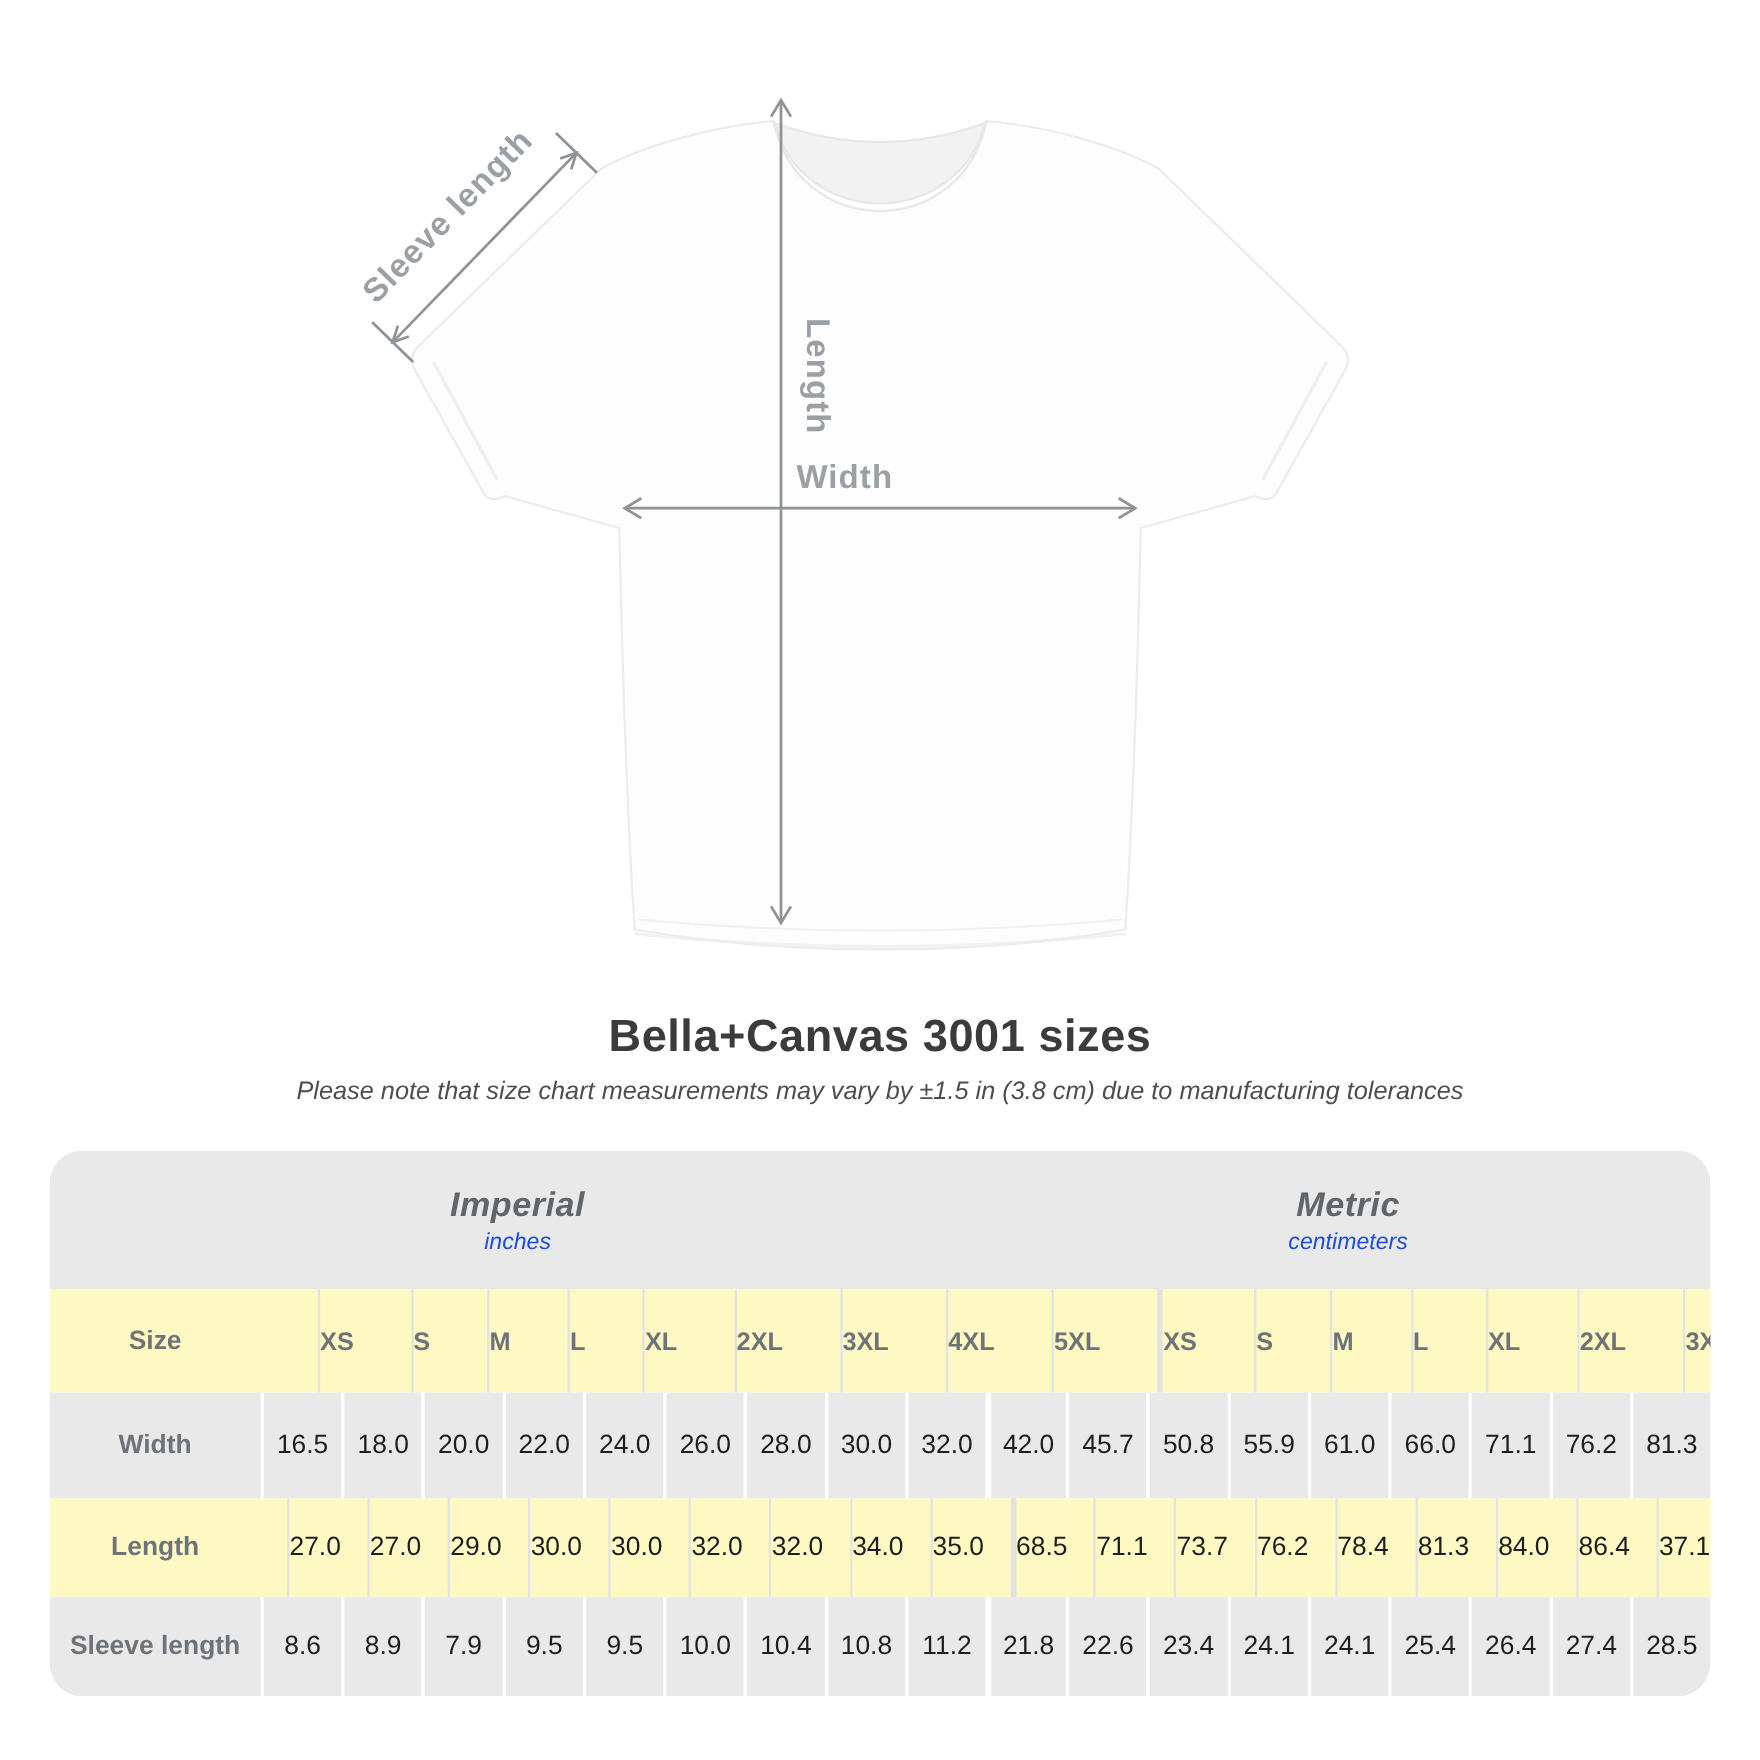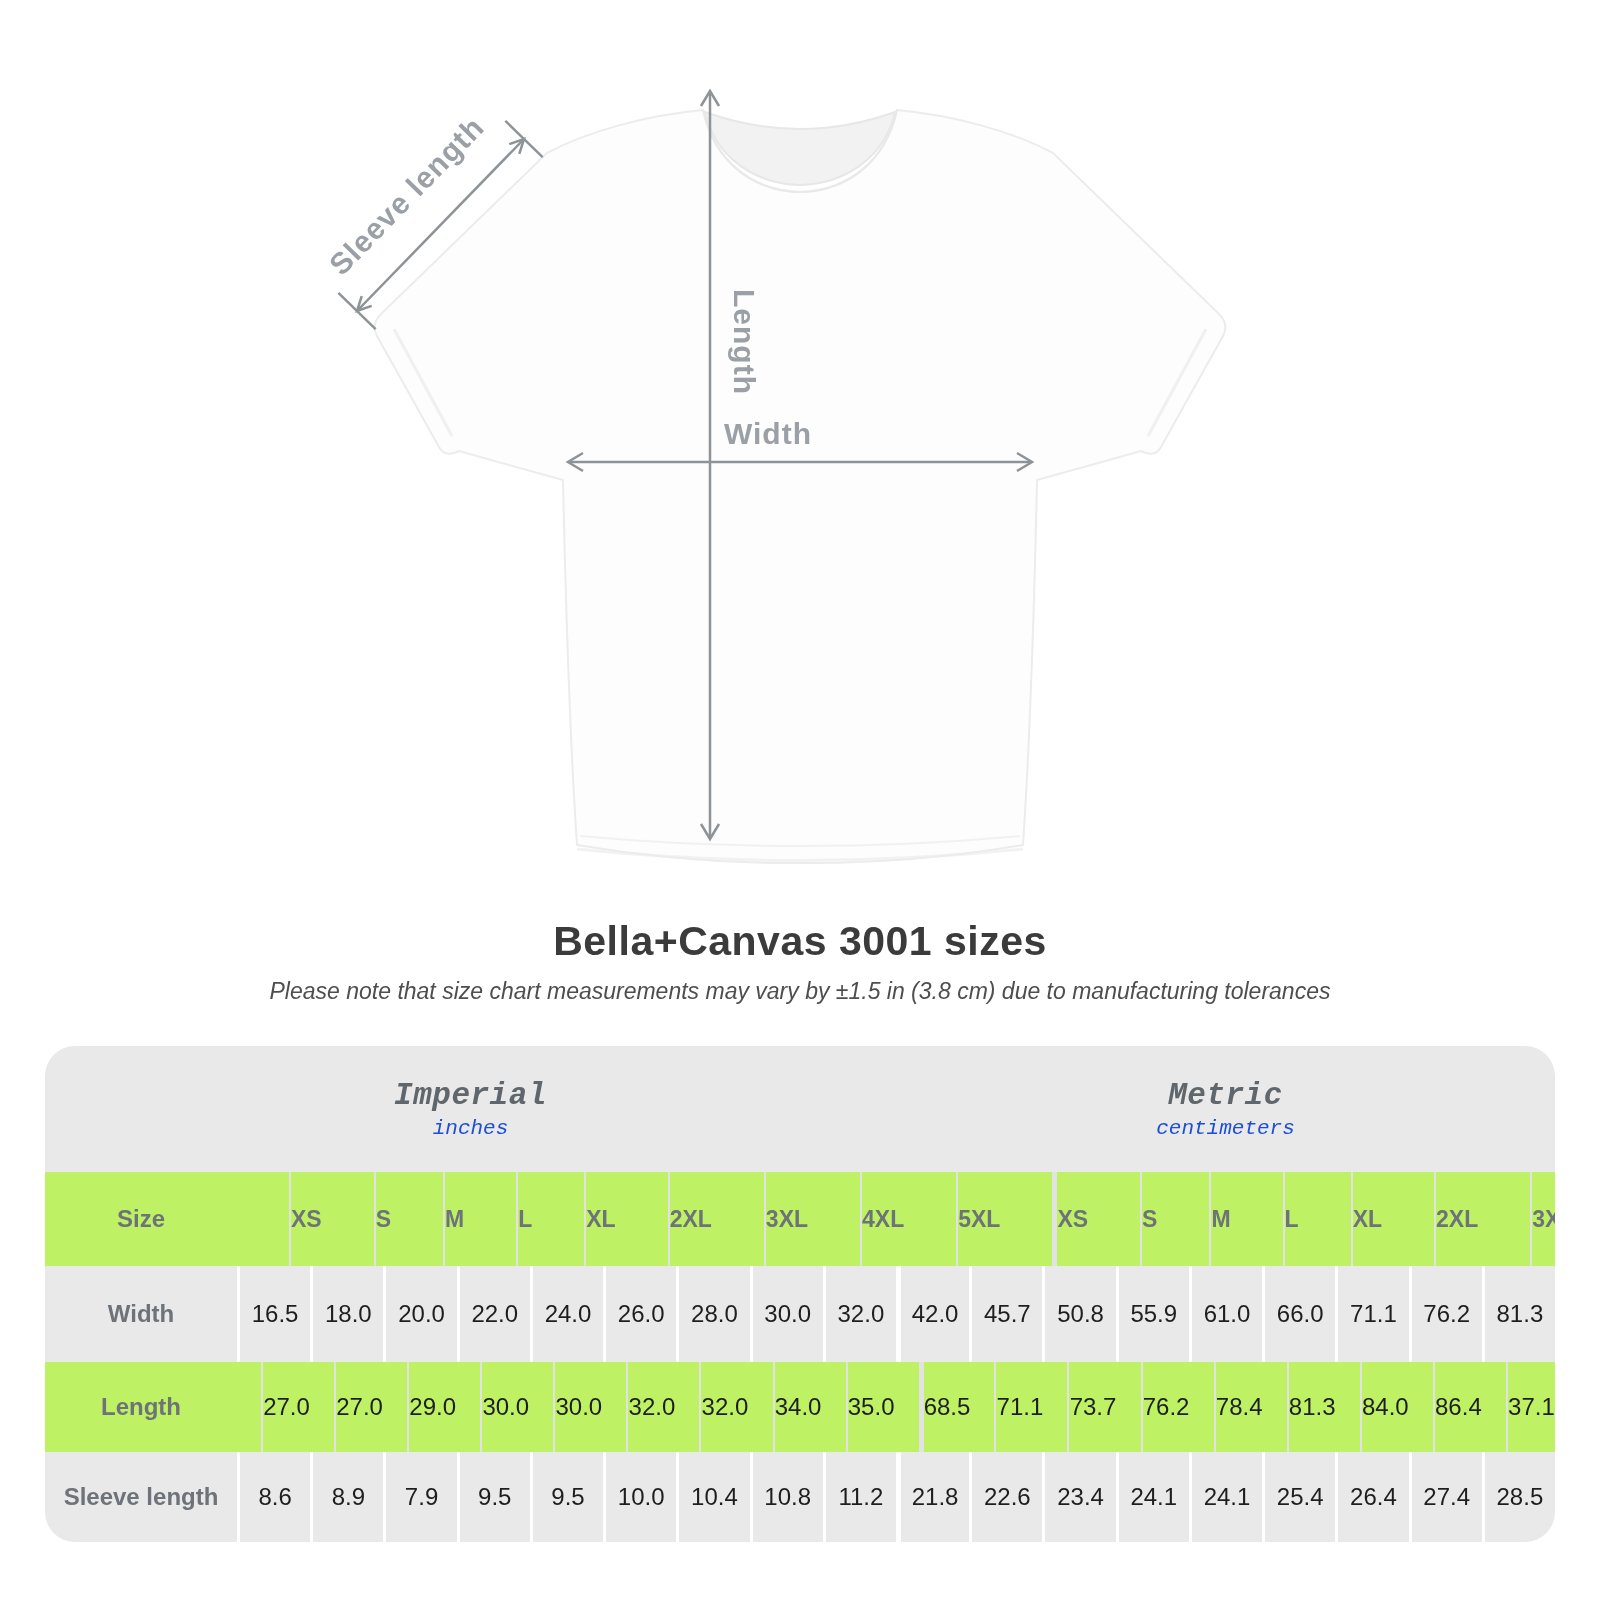--- a/index.html
+++ b/index.html
@@ -18,25 +18,25 @@
   .page-subtitle{
     position:absolute;top:978px;left:0;width:1600px;text-align:center;
     font-size:23px;font-style:italic;color:#4e4e4e;
   }
   
   .size-table{
     position:absolute;left:45px;top:1046px;width:1510px;
     border-radius:30px;overflow:hidden;background:#ffffff;
   }
   .band{display:grid;grid-template-columns:851px 1fr;background:#e9e9e9;height:126px;}
-  .band-cell{display:flex;flex-direction:column;align-items:center;justify-content:center;gap:4px;font-family:Liberation Mono, monospace;}
+  .band-cell{display:flex;flex-direction:column;align-items:center;justify-content:center;gap:4px;}
   .band-title{font-size:31px;font-weight:700;font-style:italic;color:#60676c;letter-spacing:.5px;}
   .band-unit{font-size:21px;font-style:italic;color:#1d4ed8;}
   .trow{display:grid;grid-template-columns:192px repeat(18,1fr);}
-  .row-white{background:#bef264;gap:24px;--sep:#e2e2e2;--sepw:2px;}
+  .row-white{background:#fef9c3;gap:24px;--sep:#e2e2e2;--sepw:2px;}
   .row-gray{background:#e9e9e9;--sep:#ffffff;--sepw:3px;}
   .r-size{height:94px;}
   .r-width{height:96px;}
   .r-length{height:90px;}
   .r-sleeve{height:90px;}
   .cell{display:flex;align-items:center;justify-content:center;border-left:var(--sepw) solid var(--sep);}
   .cell.lab{border-left:none;font-weight:700;color:#6d7378;font-size:24px;}
   .cell.head{font-weight:700;color:#6d7378;font-size:23px;margin-left:28px;}
   .cell.val{color:#1e1e1e;font-size:24px;}
   .cell.sec-start{border-left-width:5px;}

